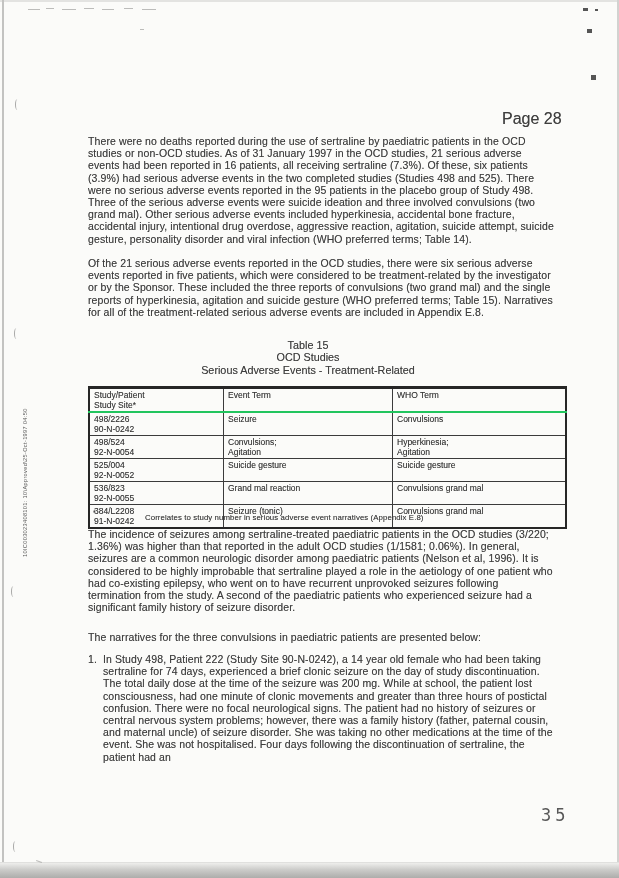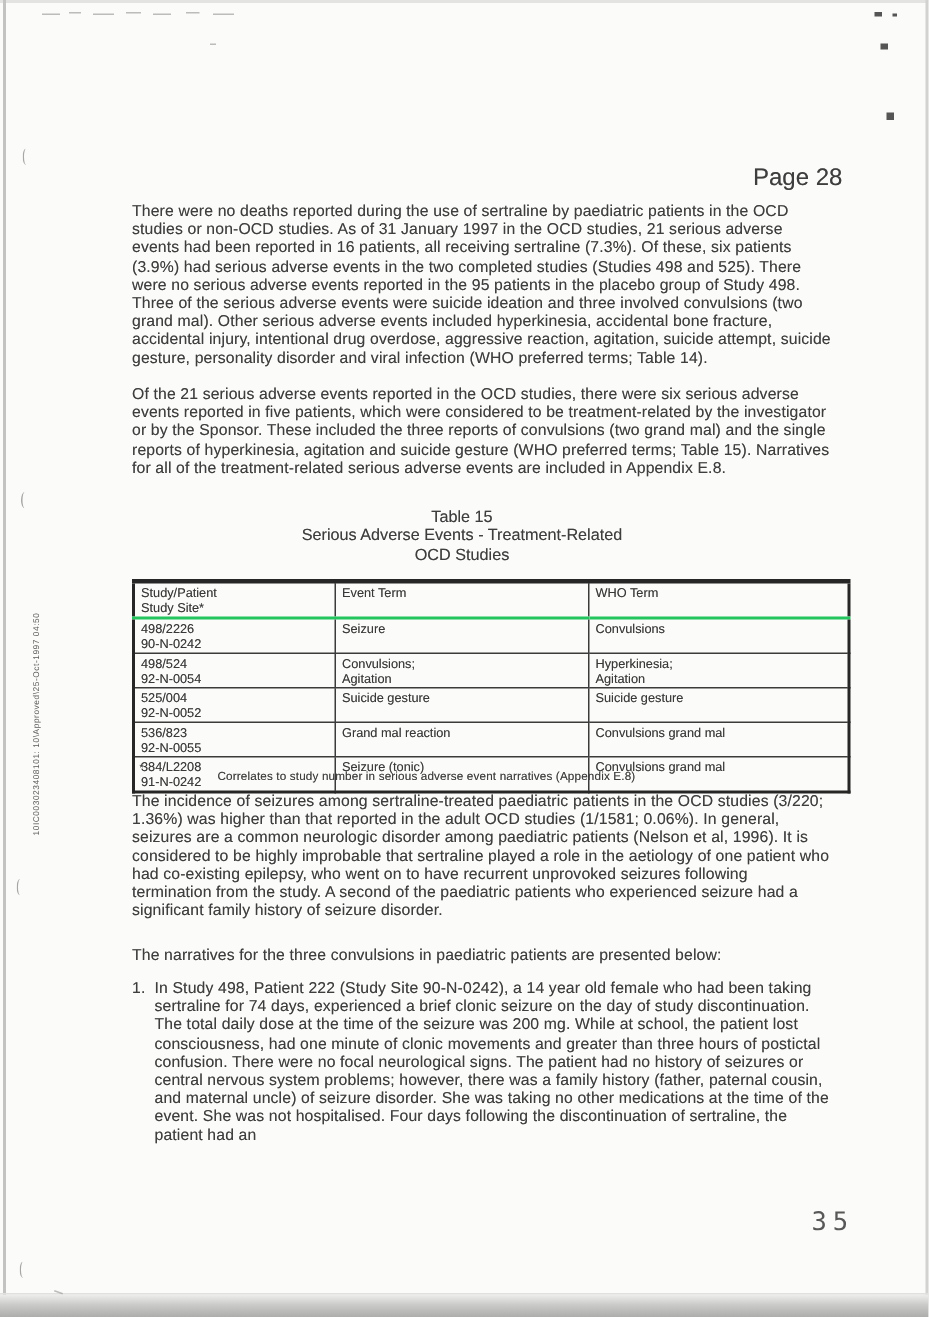--- a/index.html
+++ b/index.html
@@ -114,22 +114,22 @@
 
   <div class="edms-stamp">10IC003023408101: 10\Approved\25-Oct-1997 04:50</div>
 
   <div class="page-label">Page 28</div>
 
   <p class="body-par p1">There were no deaths reported during the use of sertraline by paediatric patients in the OCD studies or non-OCD studies.  As of 31 January 1997 in the OCD studies, 21 serious adverse events had been reported in 16 patients, all receiving sertraline (7.3%).  Of these, six patients (3.9%) had serious adverse events in the two completed studies (Studies 498 and 525).  There were no serious adverse events reported in the 95 patients in the placebo group of Study 498.  Three of the serious adverse events were suicide ideation and three involved convulsions (two grand mal).  Other serious adverse events included hyperkinesia, accidental bone fracture, accidental injury, intentional drug overdose, aggressive reaction, agitation, suicide attempt, suicide gesture, personality disorder and viral infection (WHO preferred terms; Table 14).</p>
   <p class="body-par p2">Of the 21 serious adverse events reported in the OCD studies, there were six serious adverse events reported in five patients, which were considered to be treatment-related by the investigator or by the Sponsor.  These included the three reports of convulsions (two grand mal) and the single reports of hyperkinesia, agitation and suicide gesture (WHO preferred terms; Table 15).  Narratives for all of the treatment-related serious adverse events are included in Appendix E.8.</p>
 
   <div class="table-title">
     <div>Table 15</div>
+    <div>OCD Studies</div>
     <div>Serious Adverse Events - Treatment-Related</div>
-    <div>OCD Studies</div>
   </div>
 
   <table class="sae-table">
     <thead>
       <tr>
         <th class="col-study">
           <span style="display:block">Study/Patient</span>
           <span style="display:block">Study Site*</span>
         </th>
         <th class="col-event">Event Term</th>

